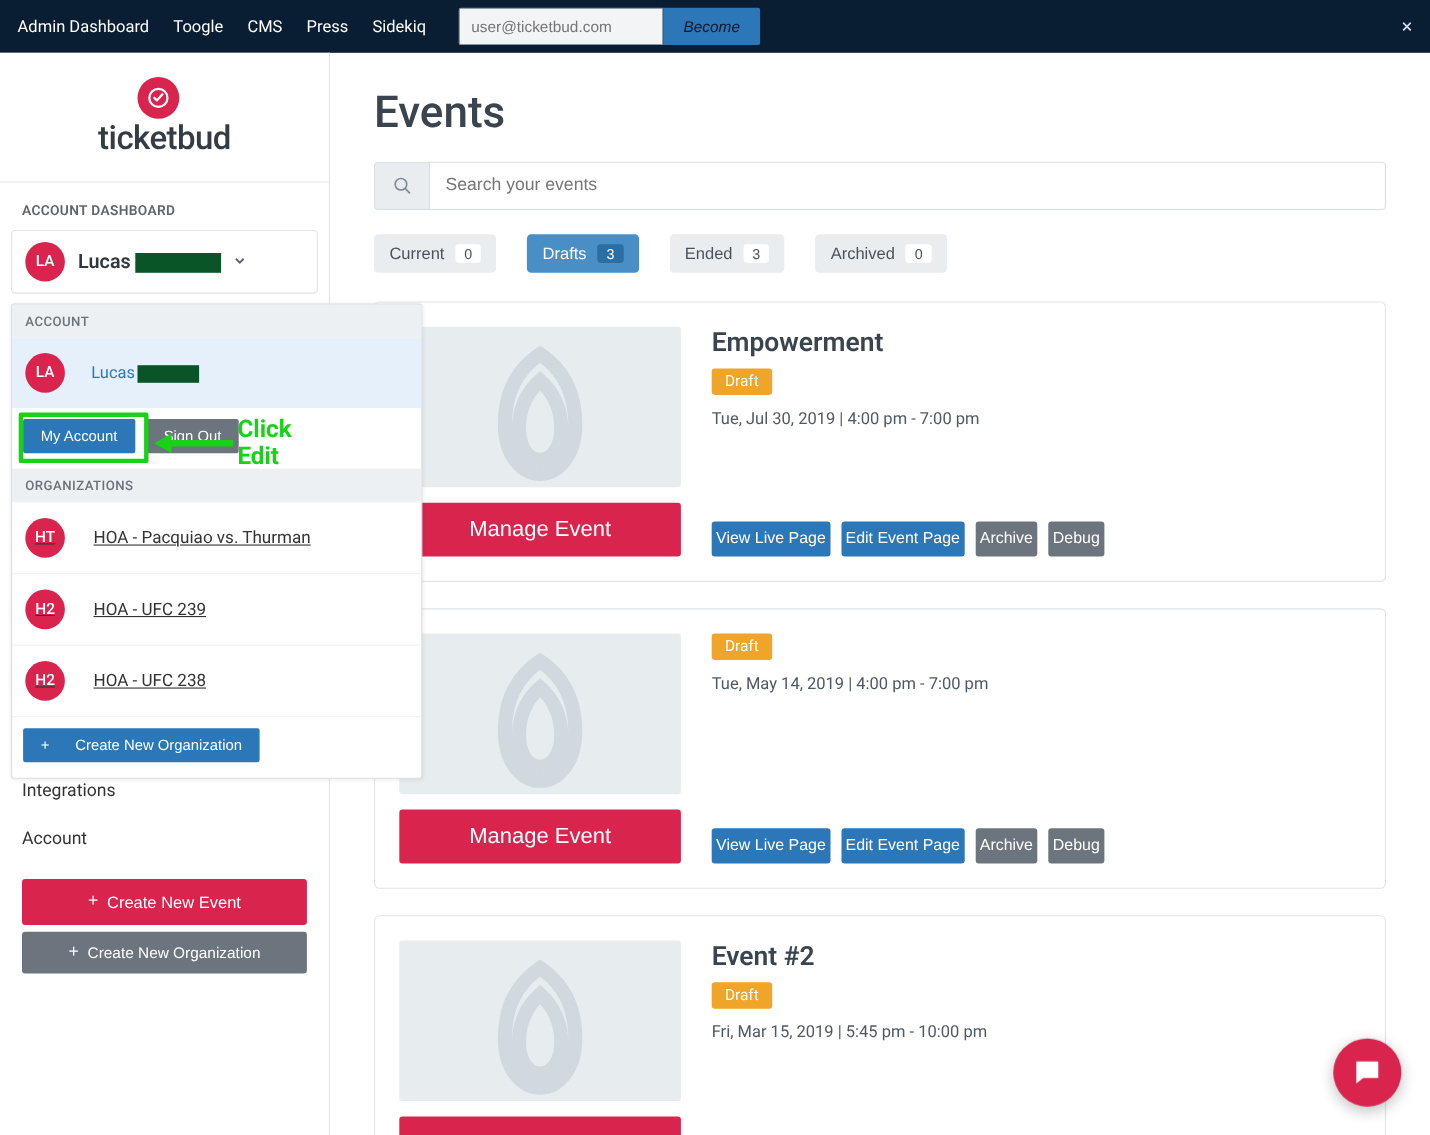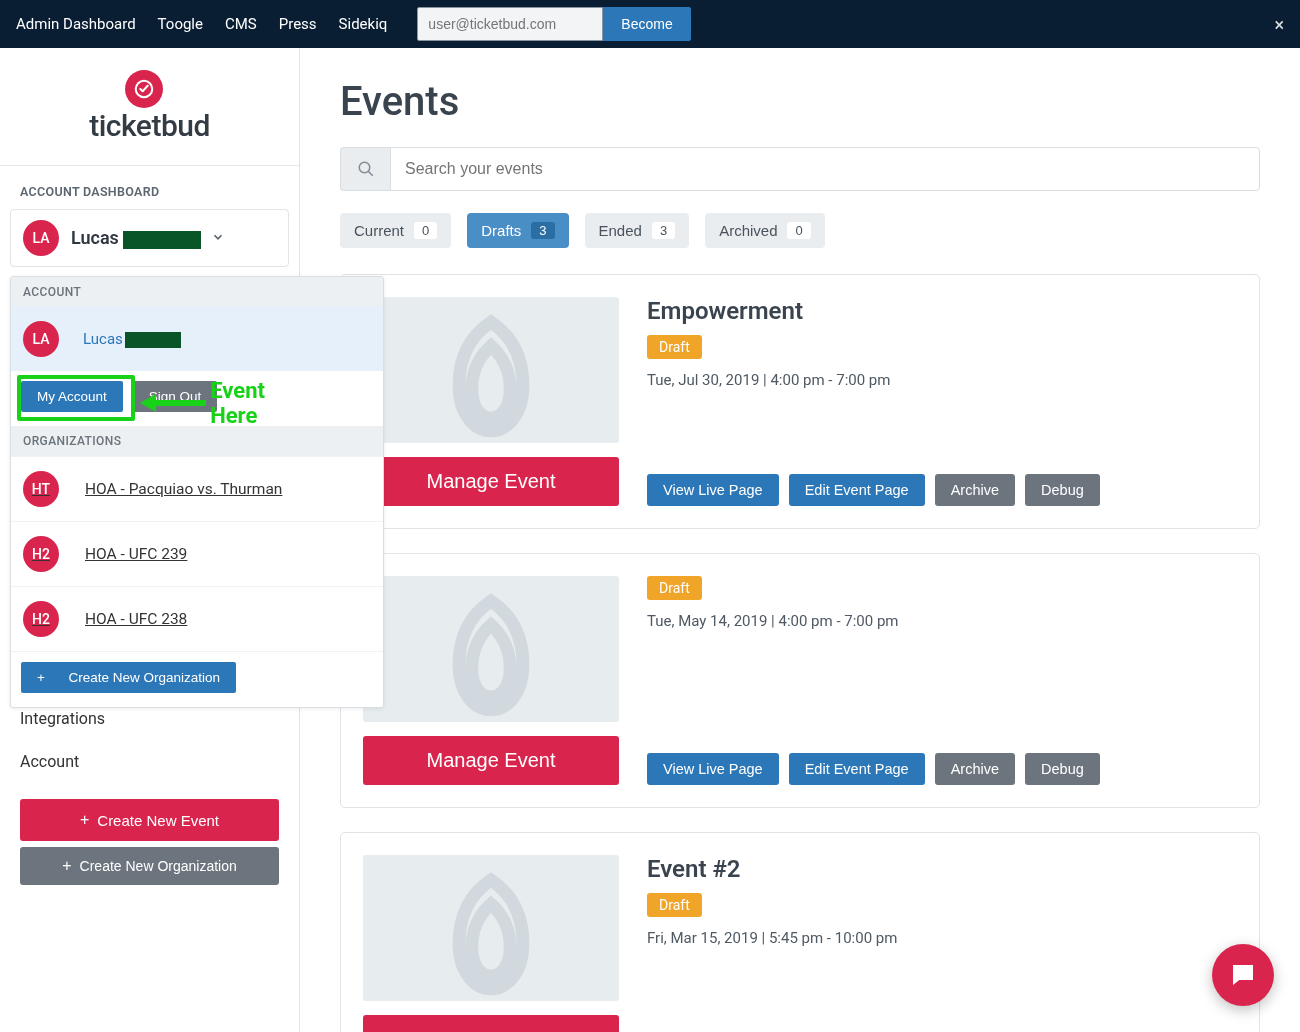--- a/index.html
+++ b/index.html
@@ -3,21 +3,21 @@
 <meta charset="utf-8">
 <style>
   * { box-sizing: border-box; margin: 0; padding: 0; }
   body { font-family: -apple-system, "Segoe UI", Roboto, "Helvetica Neue", Arial, sans-serif; background: #fff; color: #333; width: 1300px; }
   
   
   .admin-bar { background: #0a1e33; color: #fff; height: 48px; display: flex; align-items: center; padding: 0 16px; font-size: 15px; }
   .admin-bar a { color: #fff; text-decoration: none; margin-right: 22px; }
   .admin-bar .become-group { display: flex; align-items: center; margin-left: 8px; border-radius: 17px; }
   .admin-bar input { height: 34px; width: 186px; padding: 0 10px; border: 1px solid #88949f; background: #f3f4f6; color: #6b7280; font-size: 14px; border-radius: 2px 0 0 2px; }
-  .admin-bar .become-btn { background: #2b77b8; color: #ffffff; border: none; height: 34px; padding: 0 18px; font-size: 14px; border-radius: 0 2px 2px 0; cursor: pointer; }
+  .admin-bar .become-btn { background: #2b77b8; color: #0f172a; border: none; height: 34px; padding: 0 18px; font-size: 14px; border-radius: 0 2px 2px 0; cursor: pointer; font-style: italic; }
   .admin-bar .close { margin-left: auto; font-size: 18px; cursor: pointer; color:#dce1e6; }
 
   .page { display: flex; }
   
   
   .sidebar { width: 300px; border-right: 1px solid #e0e4e8; background: #fff; min-height: 1000px; position: relative; }
   .brand { display: flex; align-items: center; padding: 22px 24px; border-bottom: 1px solid #e5e9ed; flex-direction: column; }
   .brand-icon { width: 38px; height: 38px; border-radius: 50%; background: #d9254e; display: flex; align-items: center; justify-content: center; margin-right: 12px; }
   .brand-icon svg { width: 22px; height: 22px; }
   .brand-text { font-size: 30px; font-weight: 500; color: #333c44; letter-spacing: -0.5px; }
@@ -61,37 +61,37 @@
   .callout-text { color:#17d217; font-size:22px; font-weight:700; margin-left:4px; }
 
   
   .main { flex: 1; padding: 30px 40px; }
   .page-title { font-size: 40px; font-weight: 500; color:#3a444f; margin-bottom: 22px; }
   .search-row { display:flex; margin-bottom: 22px; }
   .search-icon-box { width:50px; height:44px; background:#e9edf0; display:flex; align-items:center; justify-content:center; border:1px solid #d9dee3; border-right:none; border-radius:4px 0 0 4px; }
   .search-icon-box svg { width:18px; height:18px; stroke:#828b94; }
   .search-input { flex:1; height:44px; border:1px solid #d9dee3; border-radius:0 4px 4px 0; padding:0 14px; font-size:16px; color:#7a838c; }
 
-  .filter-row { display:flex; gap:16px; margin-bottom: 26px; align-items: center; }
+  .filter-row { display:flex; gap:28px; margin-bottom: 26px; align-items: center; }
   .filter-pill { background:#e9edf0; color:#4a535c; border:none; border-radius:4px; padding:9px 14px; font-size:15px; display:flex; align-items:center; gap:10px; cursor:pointer; }
   .filter-pill.active { background:#4a8ec6; color:#fff; }
   .filter-pill .count { background:#fff; color:#4a535c; border-radius:3px; padding:1px 8px; font-size:13px; font-weight:500; }
   .filter-pill.active .count { background:#2b6ea3; color:#fff; }
 
   .event-card { border:1px solid #e0e4e8; border-radius:5px; padding: 22px; margin-bottom: 24px; display:flex; gap:28px; }
   .event-left { width: 256px; flex-shrink:0; }
   .event-thumb { width:256px; height:146px; background:#e7ecef; border-radius:3px; display:flex; align-items:center; justify-content:center; overflow:hidden; }
   .event-thumb svg { width: 160px; height: 160px; fill:none; stroke:#cfd7dc; stroke-width:8; opacity:0.9; }
   .manage-btn { width:100%; background:#d9254e; color:#fff; border:none; border-radius:3px; padding:13px; font-size:20px; margin-top:14px; cursor:pointer; }
   .event-right { flex:1; display:flex; flex-direction:column; }
   .event-title { font-size:24px; font-weight:600; color:#3a444f; margin-bottom:10px; }
   .draft-badge { display:inline-block; background:#f0a428; color:#fff; font-size:14px; border-radius:3px; padding:4px 12px; margin-bottom:12px; width:fit-content; }
   .event-date { color:#4f5963; font-size:15px; margin-bottom: auto; }
   .event-actions { display:flex; gap:10px; margin-top: 56px; }
-  .act-btn { border:none; color:#fff; border-radius:3px; padding:8px 16px; font-size:14.5px; cursor:pointer; }
+  .act-btn { border:none; color:#fff; border-radius:3px; padding:8px 4px; font-size:14.5px; cursor:pointer; }
   .act-btn.blue { background:#2b77b8; }
   .act-btn.grey { background:#6c757d; }
 
   
   .chat-bubble { position:fixed; bottom:26px; right:26px; width:62px; height:62px; border-radius:50%; background:#d9254e; display:flex; align-items:center; justify-content:center; box-shadow:0 4px 14px rgba(0,0,0,0.25); cursor:pointer; }
   .chat-bubble svg { width:30px; height:30px; fill:#fff; }
 </style>
 </head>
 <body>
 
@@ -160,21 +160,21 @@
       <div class="dd-footer">
         <button class="dd-btn blue"><span>+</span>&nbsp;&nbsp;<span>Create New Organization</span></button>
       </div>
     </div>
 
     <div class="callout">
       <svg width="80" height="24">
         <line x1="78" y1="12" x2="8" y2="12" stroke="#17d217" stroke-width="6"></line>
         <polygon points="0,12 16,3 16,21" fill="#17d217"></polygon>
       </svg>
-      <span class="callout-text">Event Here</span>
+      <span class="callout-text">Click Edit</span>
     </div>
 
     <div style="height:420px"></div>
 
     <div class="side-nav">
       <a href="#">Integrations</a>
       <a href="#">Account</a>
     </div>
 
     <button class="side-btn red">

